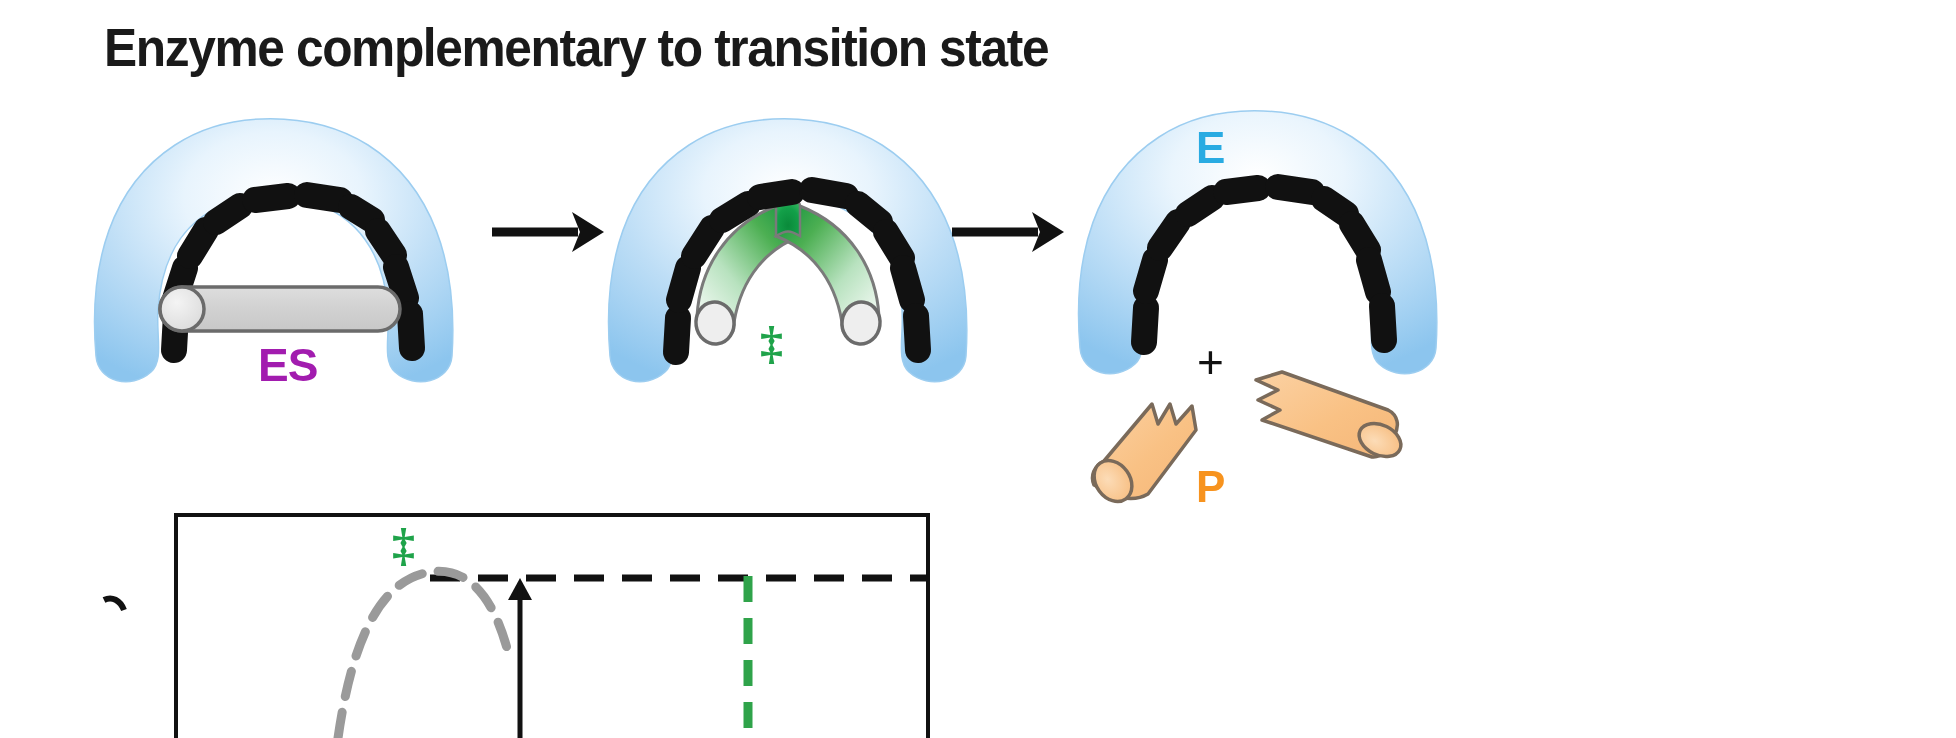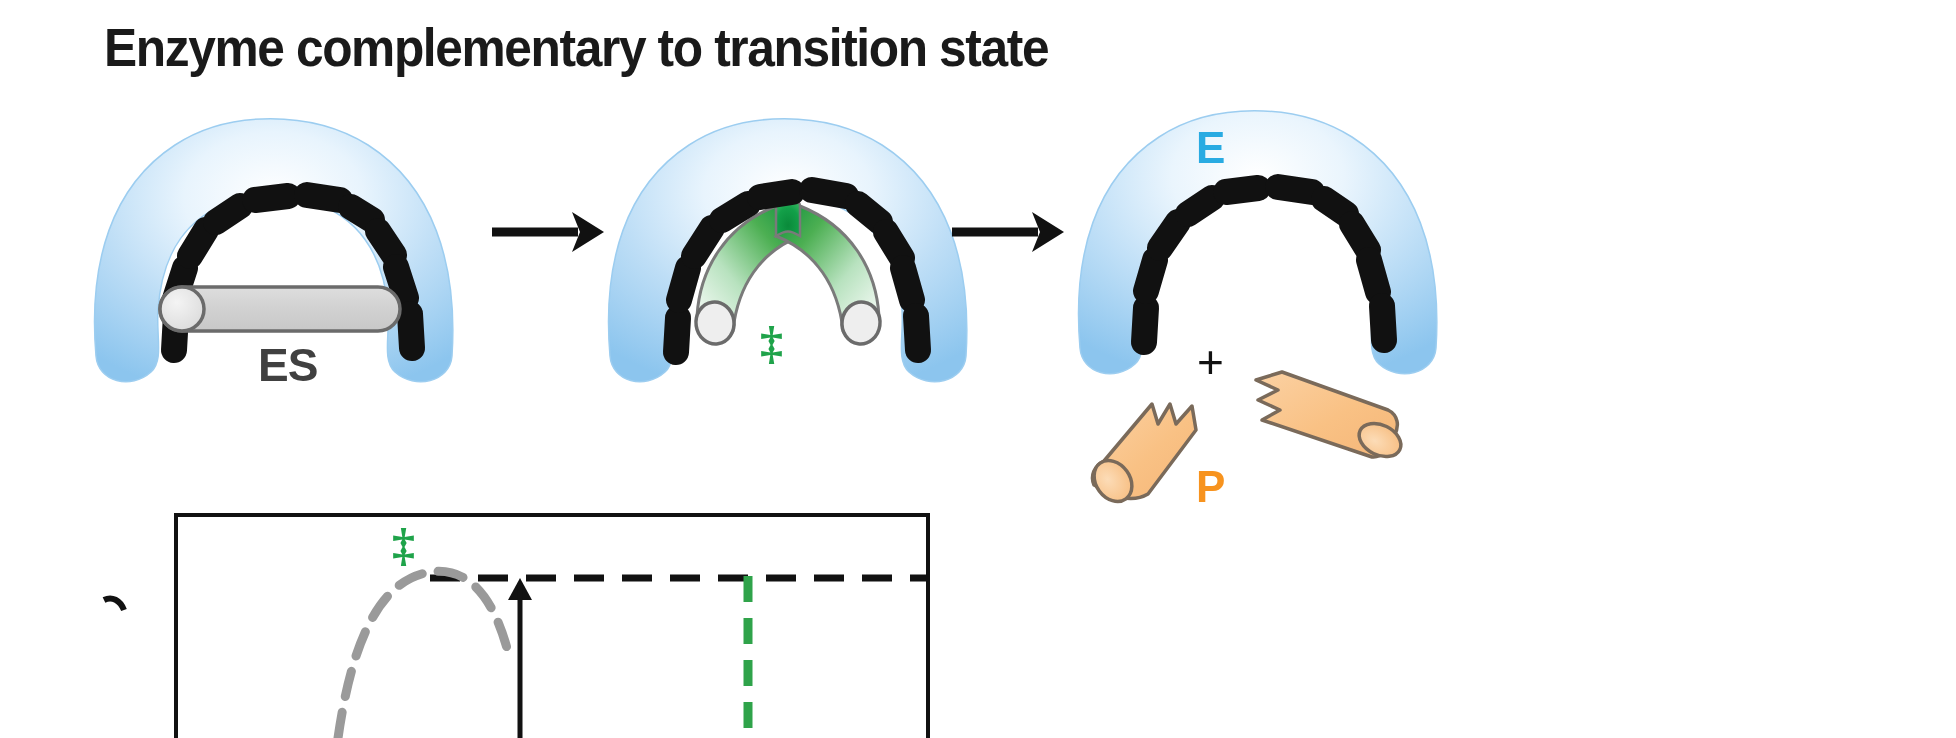--- a/index.html
+++ b/index.html
@@ -16,21 +16,21 @@
     font-size:54px;
     letter-spacing:-1.5px;
     color:#1a1a1a;
     white-space:nowrap;
     transform:scaleX(0.92);
     transform-origin:left top;
   }
 
   
   .lbl{position:absolute;font-weight:bold;font-family:"Liberation Sans",sans-serif;white-space:nowrap;}
-  .lbl-es{left:258px;top:338px;font-size:46px;color:#404040;letter-spacing:-1px;}
+  .lbl-es{left:258px;top:338px;font-size:46px;color:#a21caf;letter-spacing:-1px;}
   .lbl-e{left:1196px;top:123px;font-size:44px;color:#29ABE2;}
   .lbl-p{left:1196px;top:462px;font-size:44px;color:#F7931E;}
   .lbl-plus{left:1197px;top:335px;font-size:46px;color:#111111;font-weight:normal;}
   .lbl-dd{position:absolute;font-size:46px;font-weight:bold;color:#1FA34A;font-family:"Liberation Serif",serif;}
   .dd-mid{left:760px;top:316px;}
   .dd-graph{left:392px;top:518px;}
 
   svg{display:block;overflow:visible;}
   .svgwrap{position:absolute;left:0;top:0;width:1956px;height:738px;pointer-events:none;}
 </style>

